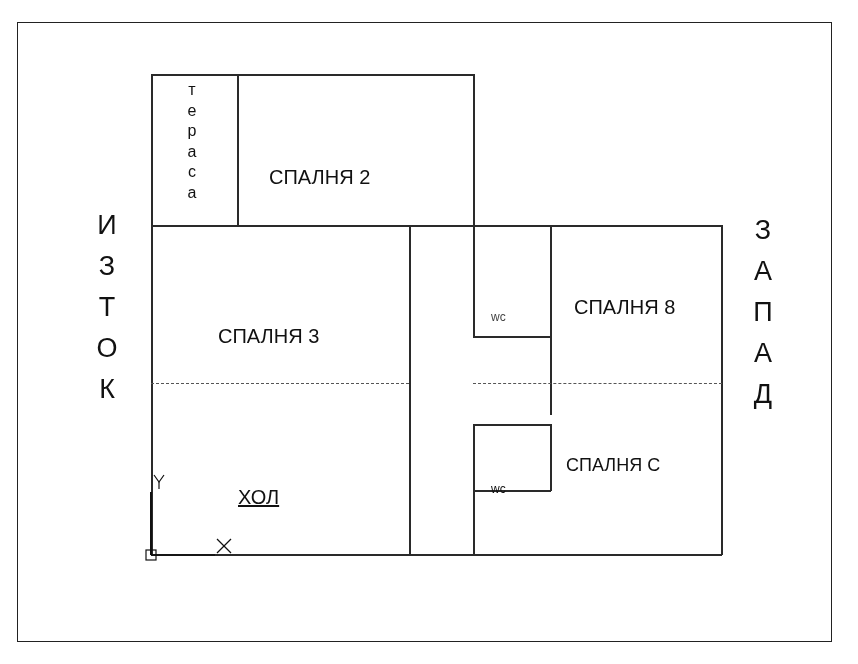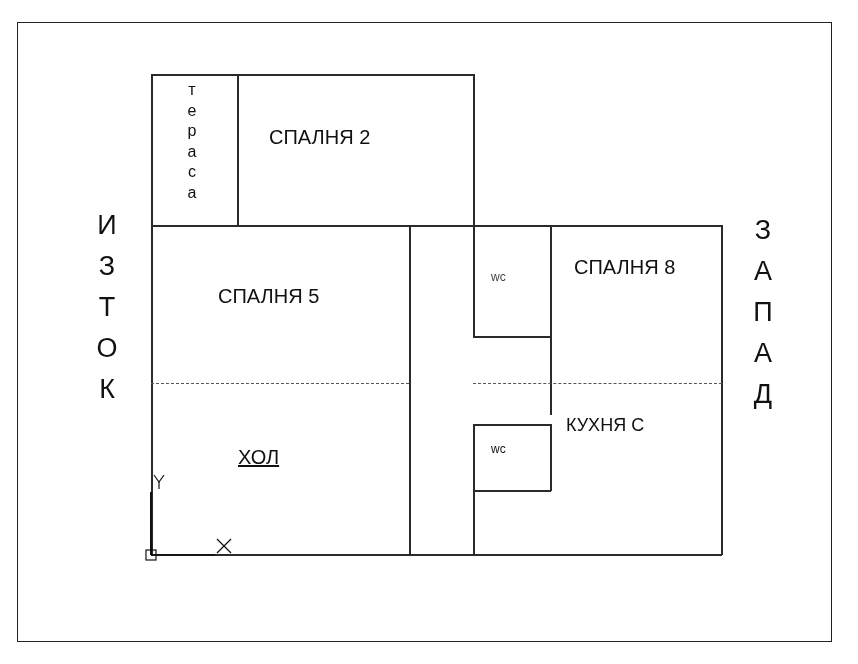--- a/index.html
+++ b/index.html
@@ -2,21 +2,21 @@
 <html><head>
   <meta charset="utf-8">
   <style>
     html, body { margin: 0; padding: 0; background: #ffffff; }
     body { width: 858px; height: 664px; position: relative; overflow: hidden;
            font-family: "Liberation Sans", "DejaVu Sans", sans-serif; color: #111; }
     .frame { position: absolute; left: 17px; top: 22px; width: 815px; height: 620px;
              border: 1.5px solid #222; box-sizing: border-box; }
     .wall { position: absolute; background: #2a2a2a; }
     .dash { position: absolute; height: 0; border-top: 1.5px dashed #555; }
-    .label { position: absolute; font-size: 20px; white-space: nowrap; color: #111; }
+    .label { position: absolute; font-size: 20px; white-space: nowrap; color: #111; margin-top: 40px; }
     .small { font-size: 12px; }
     .vert { position: absolute; font-size: 27px; line-height: 41px; text-align: center; width: 30px; }
     .vsmall { position: absolute; font-size: 16px; line-height: 20.5px; text-align: center; width: 20px; }
     .ucs { position: absolute; }
   </style>
 </head>
 <body>
 
 <div class="frame"></div>
 
@@ -61,26 +61,26 @@
 
 <div class="vsmall" style="left:182px;top:80px;">
   <div>т</div>
   <div>е</div>
   <div>р</div>
   <div>а</div>
   <div>с</div>
   <div>а</div>
 </div>
 <div class="label" style="left:269px;top:126px;">СПАЛНЯ 2</div>
-<div class="label" style="left:218px;top:285px;">СПАЛНЯ 5</div>
+<div class="label" style="left:218px;top:285px;">СПАЛНЯ 3</div>
 <div class="label" style="left:574px;top:256px;">СПАЛНЯ 8</div>
 <div class="label small" style="left:491px;top:270px;color:#444;">wc</div>
 <div class="label small" style="left:491px;top:442px;">wc</div>
 <div class="label" style="left:566px;top:412px;font-size:18px;line-height:26px;">
-  <div>КУХНЯ С</div>
+  <div>СПАЛНЯ С</div>
 </div>
 <div class="label" style="left:238px;top:446px;text-decoration:underline;">ХОЛ</div>
 
 <svg class="ucs" style="left:140px;top:470px;" width="100" height="95" viewBox="0 0 100 95">
   <line x1="11" y1="85" x2="11" y2="22" stroke="#111" stroke-width="2"></line>
   <line x1="11" y1="85" x2="75" y2="85" stroke="#111" stroke-width="1.5"></line>
   <rect x="6" y="80" width="10" height="10" fill="none" stroke="#111" stroke-width="1.2"></rect>
   <polyline points="14,5 19,12 24,5" fill="none" stroke="#111" stroke-width="1.2"></polyline>
   <line x1="19" y1="12" x2="19" y2="19" stroke="#111" stroke-width="1.2"></line>
   <line x1="77" y1="69" x2="91" y2="83" stroke="#111" stroke-width="1.2"></line>

